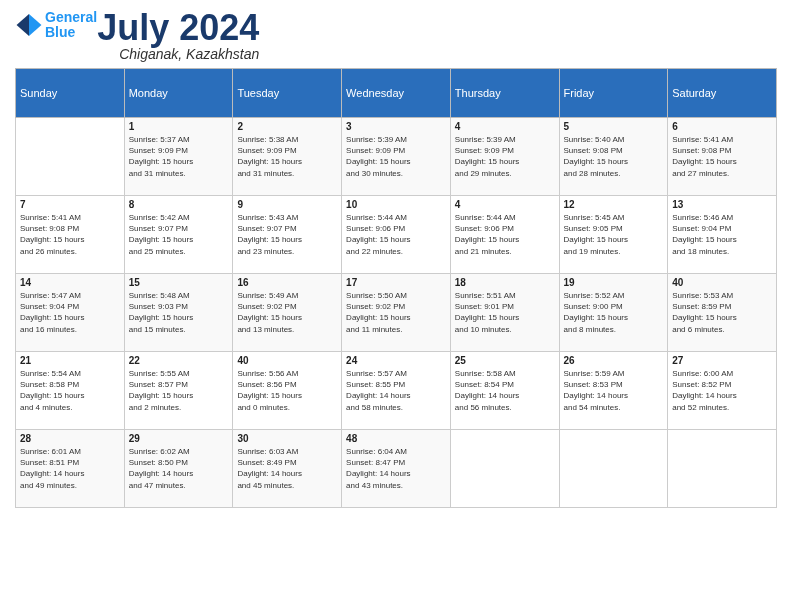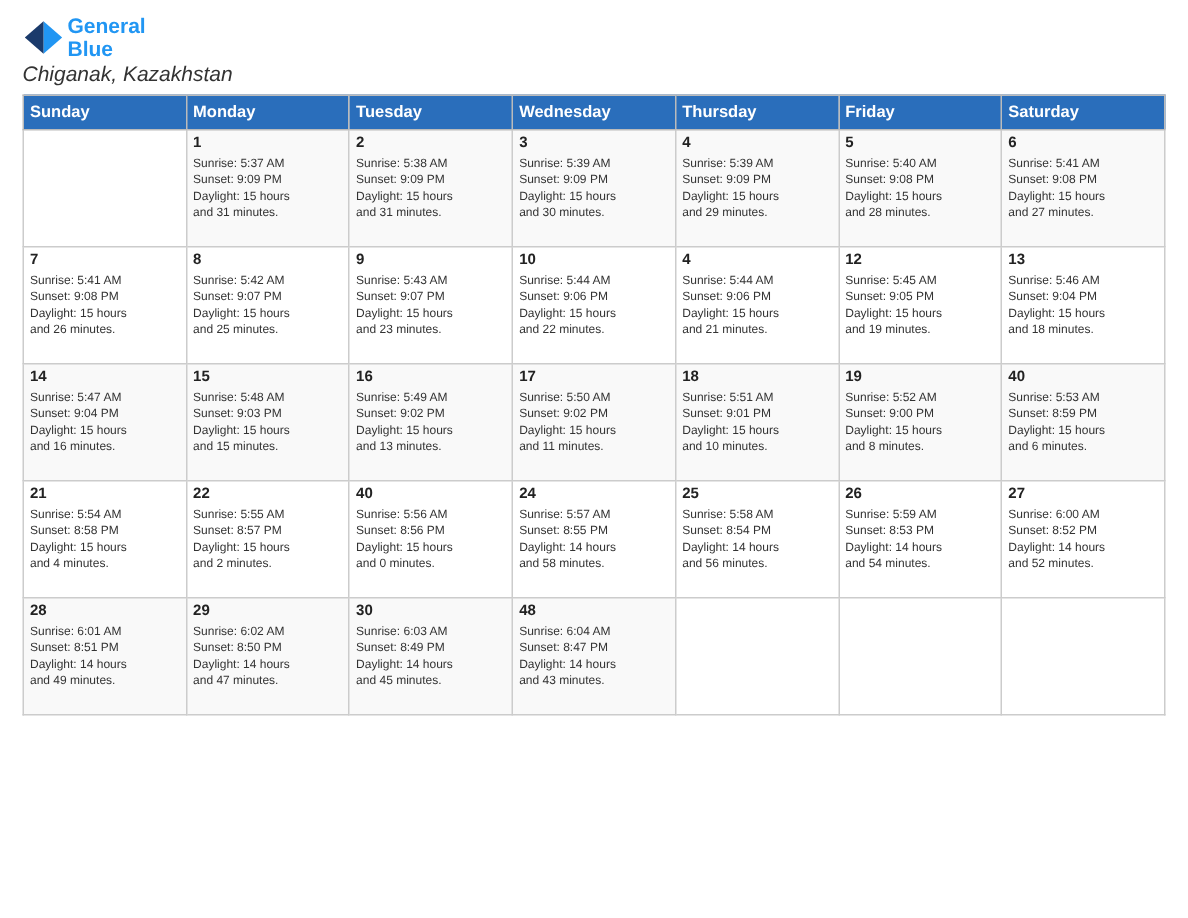--- a/index.html
+++ b/index.html
@@ -11,24 +11,22 @@
       overflow: hidden;
     }
     .page {
       width: 792px;
       height: 612px;
       background: #fff;
       padding: 10px 15px 10px 15px;
     }
     .header {
       display: flex;
-      justify-content: space-between;
       align-items: flex-start;
       margin-bottom: 6px;
-      flex-direction: column;
     }
     .logo {
       display: flex;
       align-items: center;
       gap: 2px;
     }
     .logo-text {
       font-size: 14px;
       font-weight: bold;
       color: #1a3a6b;
@@ -57,22 +55,22 @@
     }
     table {
       width: 100%;
       border-collapse: collapse;
       table-layout: fixed;
     }
     thead tr th {
       background-color: #2a6ebb;
       color: #fff;
       font-size: 11px;
-      font-weight: bold;
-      padding: 5px 4px;
+      font-weight: normal;
+      padding: 18px 4px;
       text-align: left;
       border: 1px solid #bbb;
     }
     tbody tr td {
       vertical-align: top;
       border: 1px solid #ccc;
       padding: 3px 4px;
       font-size: 8.5px;
       color: #222;
       background: #fff;
@@ -111,20 +109,21 @@
       <div>
         <div class="logo-text">
           <span>General</span>
         </div>
         <div class="logo-text">
           <span style="color:#2196F3;">Blue</span>
         </div>
       </div>
     </div>
     <div class="title-block">
+      <div class="month-title">July 2024</div>
       <div class="location">Chiganak, Kazakhstan</div>
     </div>
   </div>
 
   <table>
     <thead>
       <tr>
         <th>Sunday</th>
         <th>Monday</th>
         <th>Tuesday</th>

